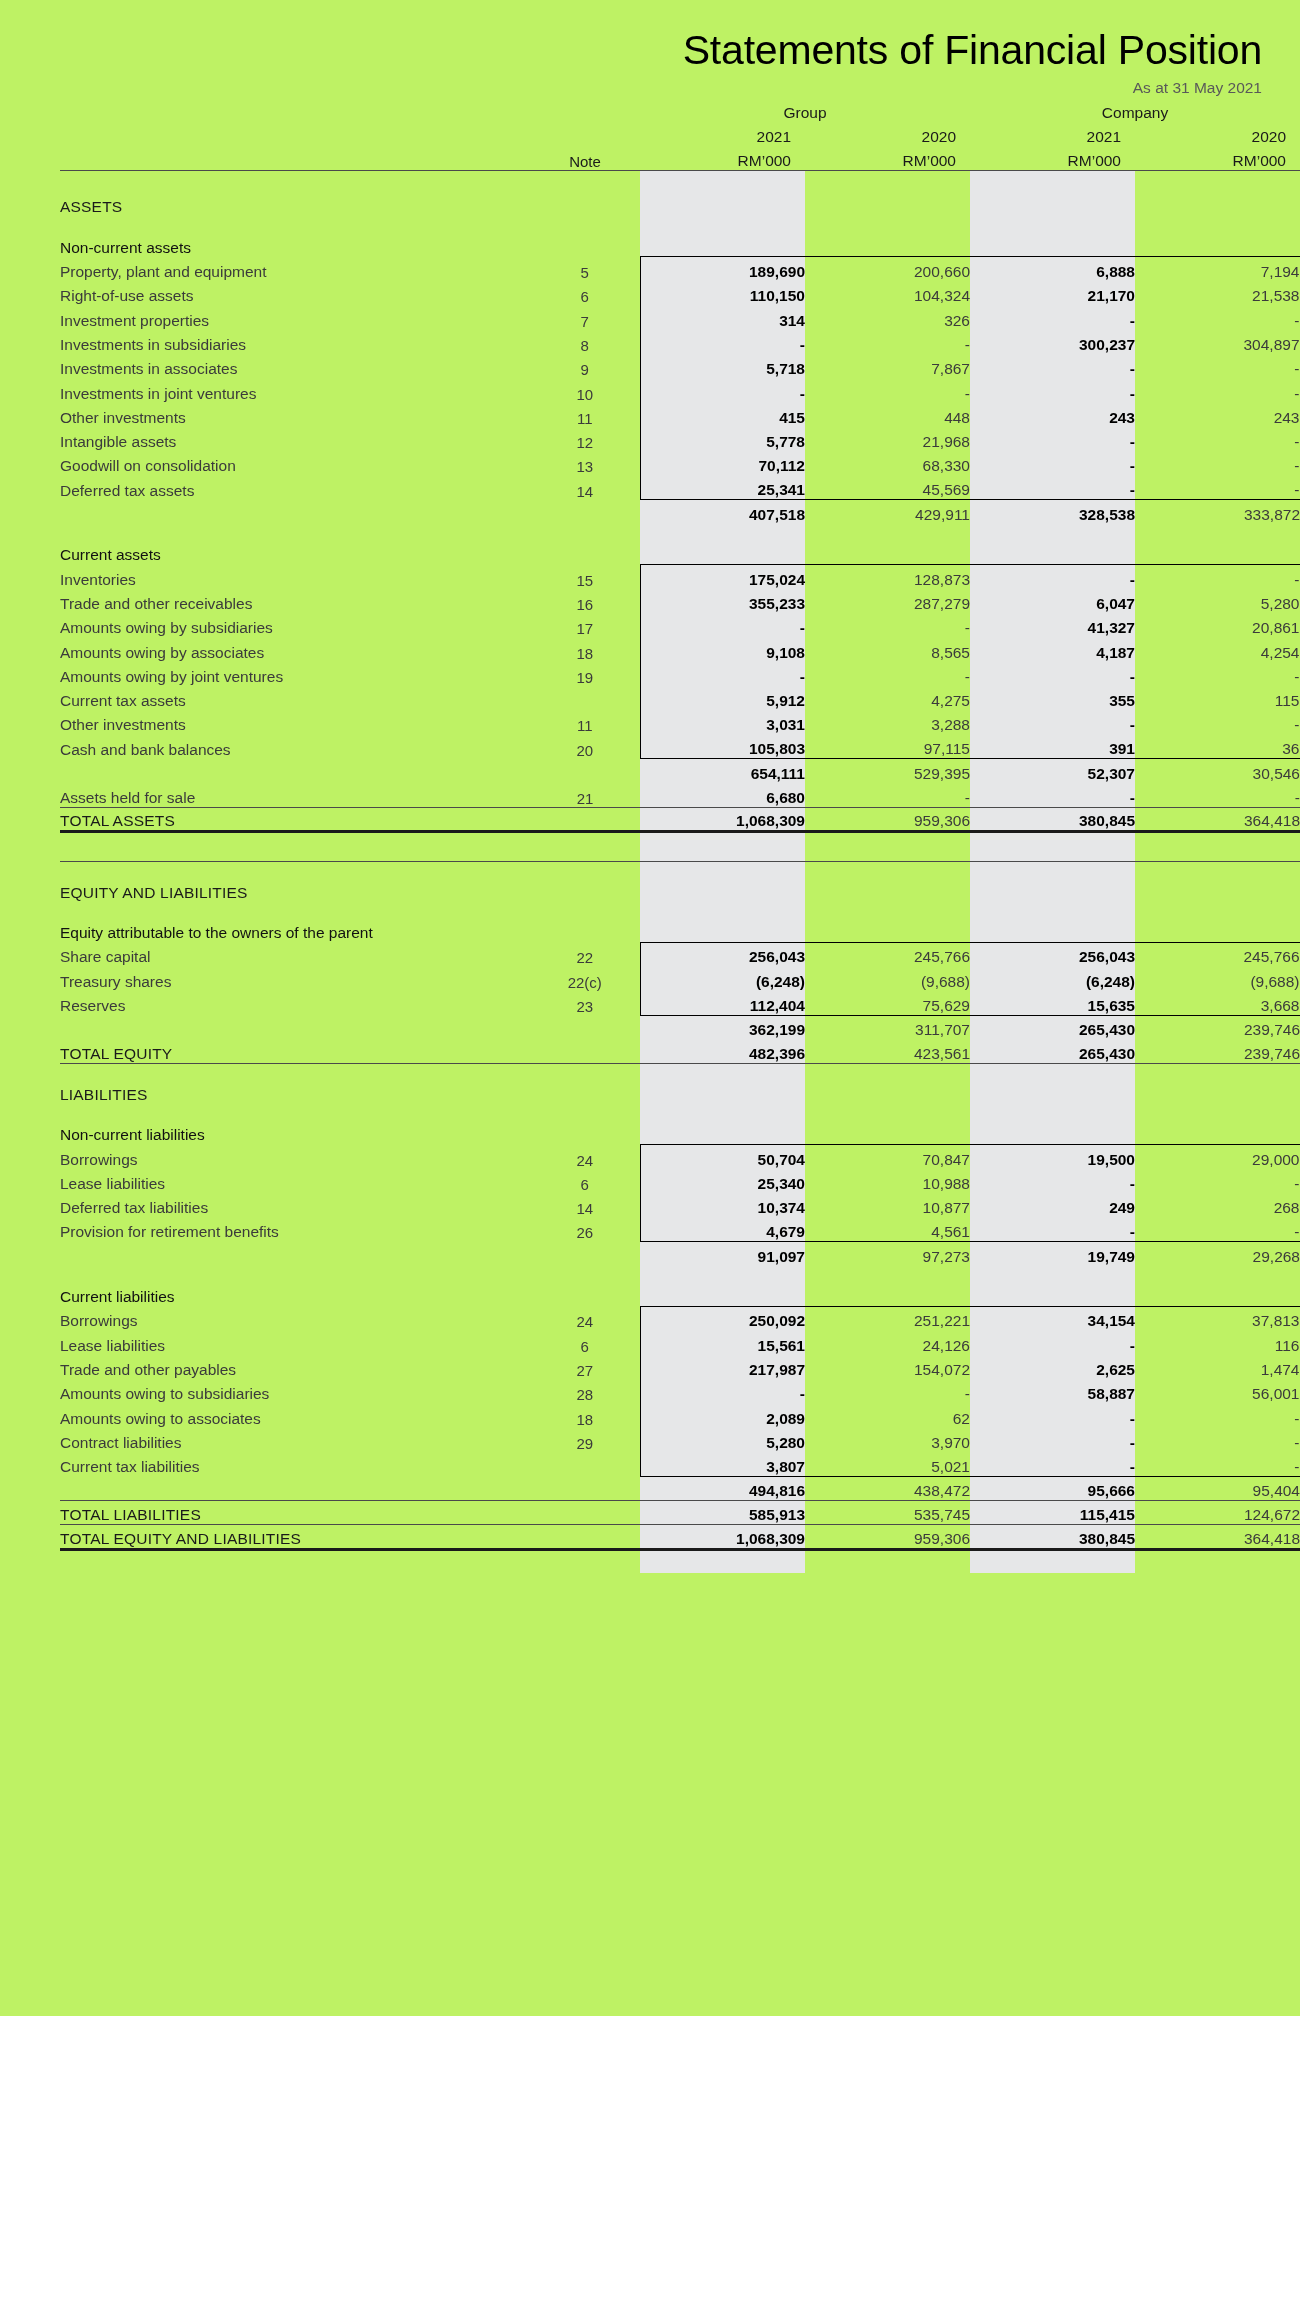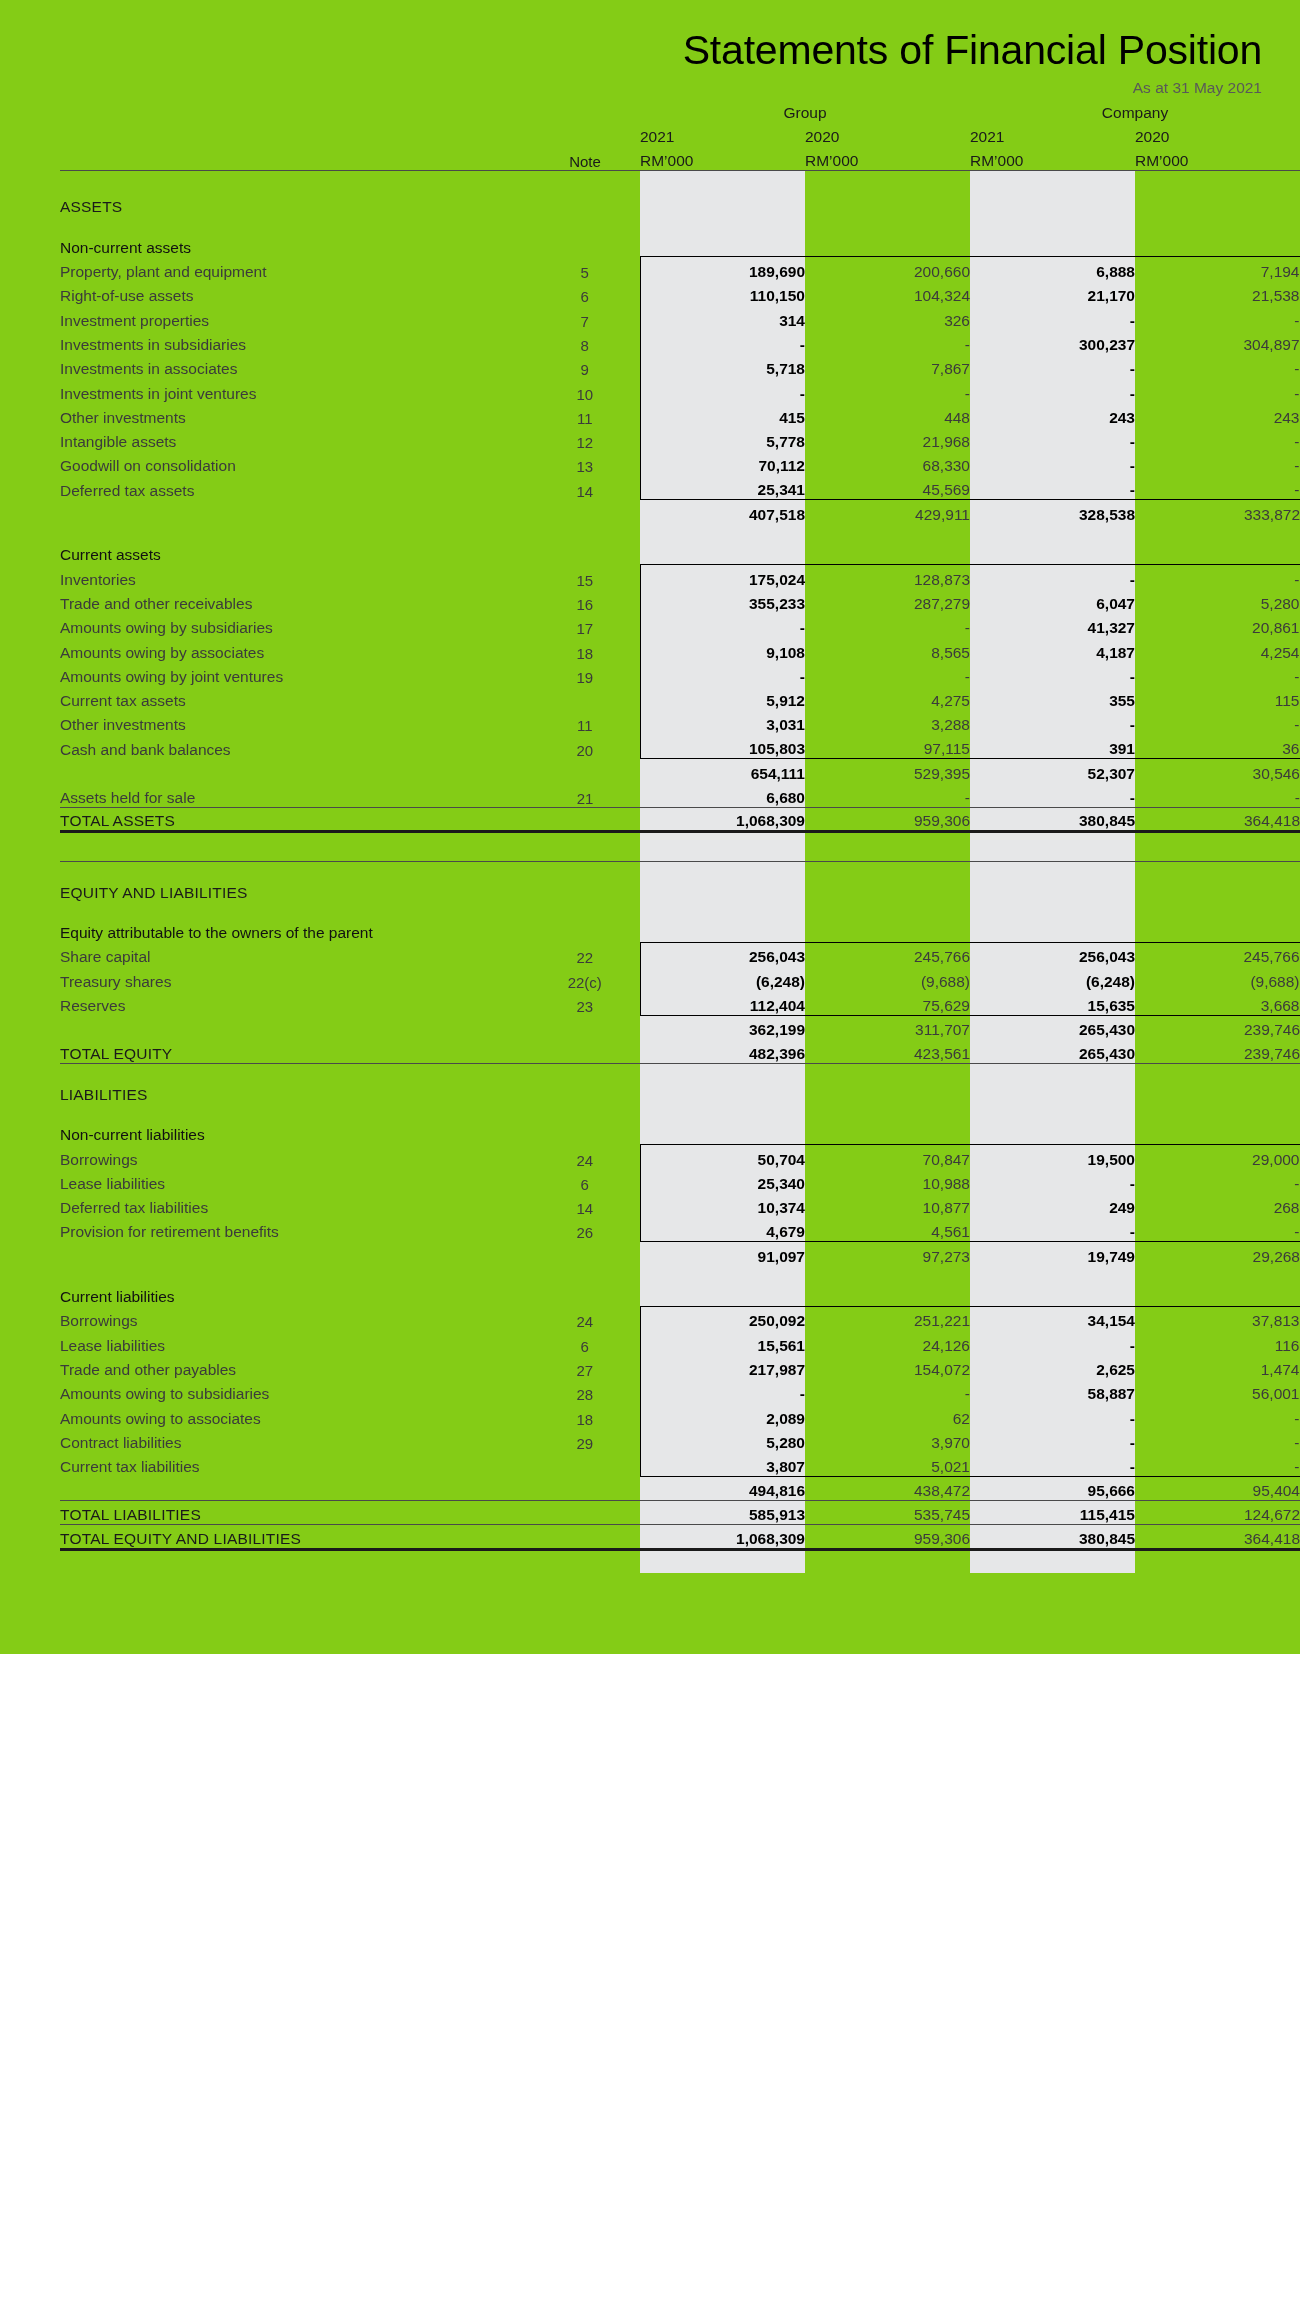--- a/index.html
+++ b/index.html
@@ -4,22 +4,22 @@
 <style>
   * { box-sizing: border-box; }
   html, body {
     margin: 0; padding: 0;
     background: #ffffff;
     font-family: "Liberation Sans", "DejaVu Sans", sans-serif;
   }
   #page {
     position: relative;
     width: 1300px;
-    height: 1654px;
-    background: #84cc16;
+    height: 2016px;
+    background: #bef264;
     overflow: hidden;
   }
 
   
   .doc-header {
     padding-top: 28px;
     padding-right: 38px;
     text-align: right;
   }
   .doc-title {
@@ -119,21 +119,21 @@
   .hdr-rule td { border-bottom: 1.4px solid #4a4a4a; }
 
   
   .grp-hd td {
     text-align: center;
     font-size: 15.5px;
     color: #1a1a1a;
     padding-bottom: 3px;
   }
   .yr-hd td.num, .unit-hd td.num {
-    text-align: left;
+    text-align: right;
     padding-right: 14px;
     color: #1a1a1a;
     font-size: 15.5px;
   }
   .unit-hd td.note { color: #1a1a1a; }
 
   
   .gap-rule { height: 30px; }
   .gap-rule td { border-bottom: 1.3px solid #4a4a4a; }
 

